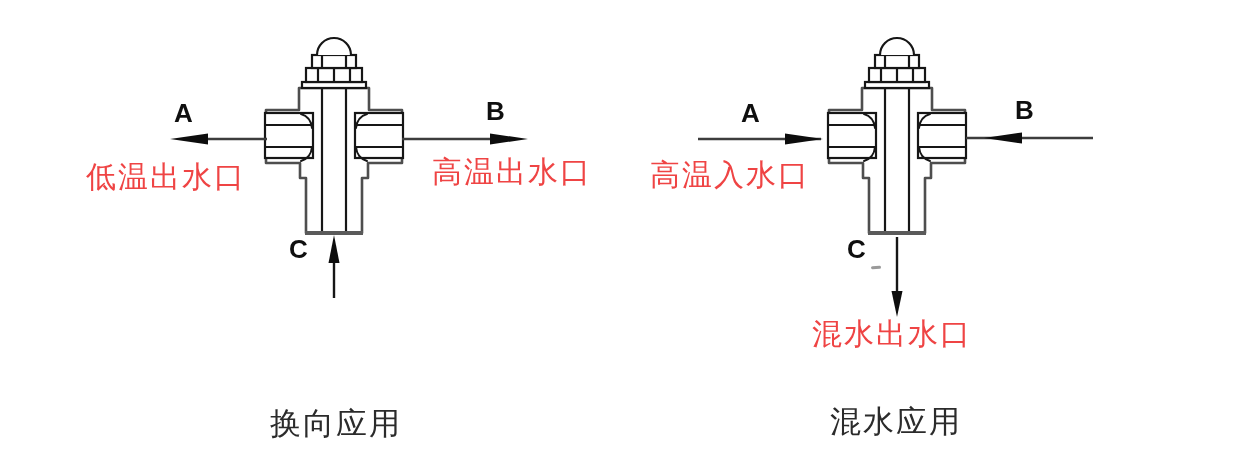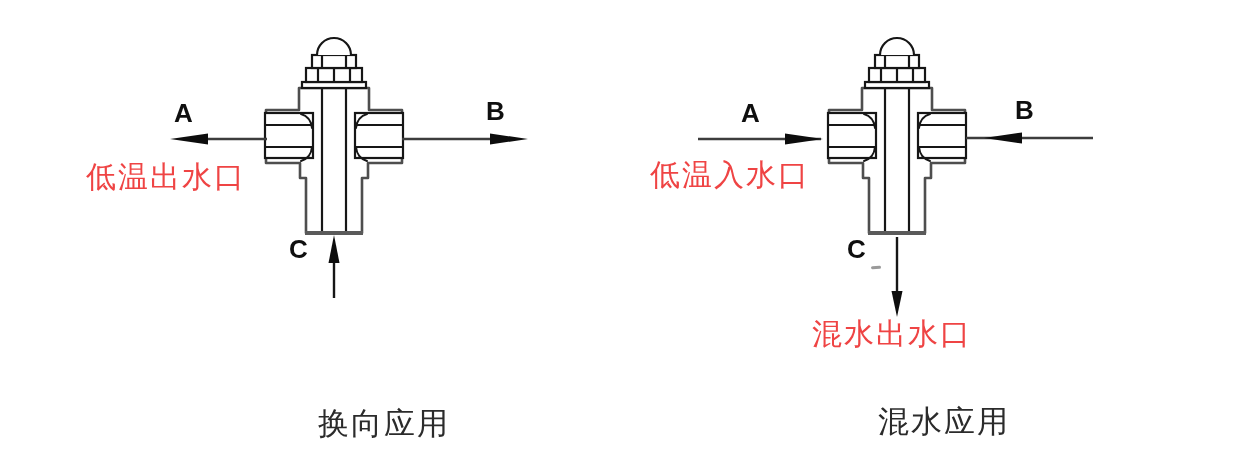--- a/index.html
+++ b/index.html
@@ -4,21 +4,21 @@
 <style>
   html,body{margin:0;padding:0;background:#fff;}
   .stage{position:relative;width:1242px;height:464px;background:#ffffff;overflow:hidden;
          font-family:"Liberation Sans","DejaVu Sans",sans-serif;}
   .layer{position:absolute;inset:0;}
   .abs{position:absolute;}
   .letter{position:absolute;font-weight:bold;font-size:26px;line-height:1;color:#0f0f0f;
           font-family:"Liberation Sans","DejaVu Sans",sans-serif;}
   .cjk{position:absolute;font-family:"Liberation Serif","DejaVu Serif",serif;
        font-size:30px;line-height:1;color:#ef4444;letter-spacing:2px;white-space:nowrap;}
-  .caption{font-size:31px;color:#2b2b2b;margin-left:48px;}
+  .caption{font-size:31px;color:#2b2b2b;}
   .smudge{position:absolute;width:10px;height:3px;background:#9a9a9a;border-radius:2px;
           transform:rotate(-4deg);}
   svg{display:block;}
 </style>
 </head>
 <body>
 
 <div class="stage">
 
   <svg width="0" height="0" style="position:absolute" aria-hidden="true">
@@ -73,41 +73,42 @@
       <line x1="36" y1="9" x2="101" y2="9" stroke="#3d3d3d" stroke-width="2.5"></line>
       <polygon points="4,9 42,3.5 42,14.5" fill="#0d0d0d"></polygon>
     </svg>
     <div class="cjk" style="left:86px;top:162px">低温出水口</div>
 
     <div class="letter" style="left:486px;top:98px">B</div>
     <svg class="abs" style="left:400px;top:130px" width="130" height="18">
       <line x1="2" y1="9" x2="91" y2="9" stroke="#3d3d3d" stroke-width="2.5"></line>
       <polygon points="128,9 90,3.5 90,14.5" fill="#0d0d0d"></polygon>
     </svg>
+    <div class="cjk" style="left:432px;top:157px">高温出水口</div>
 
     <div class="letter" style="left:289px;top:236px">C</div>
     <svg class="abs" style="left:326px;top:233px" width="16" height="67">
       <line x1="8" y1="28" x2="8" y2="65" stroke="#161616" stroke-width="2.4"></line>
       <polygon points="8,2 2.5,30 13.5,30" fill="#0d0d0d"></polygon>
     </svg>
 
     <div class="cjk caption" style="left:270px;top:408px">换向应用</div>
   </div>
 
   <div class="layer">
     <svg class="abs" style="left:817px;top:30px" width="160" height="210" viewBox="0 0 160 210">
       <use href="#valve-sym"></use>
     </svg>
 
     <div class="letter" style="left:741px;top:100px">A</div>
     <svg class="abs" style="left:697px;top:130px" width="132" height="18">
       <line x1="1" y1="9" x2="124" y2="9" stroke="#3d3d3d" stroke-width="2.5"></line>
       <polygon points="126,9 88,3.5 88,14.5" fill="#0d0d0d"></polygon>
     </svg>
-    <div class="cjk" style="left:650px;top:160px">低温入水口</div>
+    <div class="cjk" style="left:650px;top:160px">高温入水口</div>
 
     <div class="letter" style="left:1015px;top:97px">B</div>
     <svg class="abs" style="left:963px;top:129px" width="131" height="18">
       <line x1="3" y1="9" x2="130" y2="9" stroke="#3d3d3d" stroke-width="2.5"></line>
       <polygon points="21,9 59,3.5 59,14.5" fill="#0d0d0d"></polygon>
     </svg>
 
     <div class="letter" style="left:847px;top:236px">C</div>
     <div class="smudge" style="left:871px;top:266px"></div>
     <svg class="abs" style="left:889px;top:235px" width="16" height="84">

